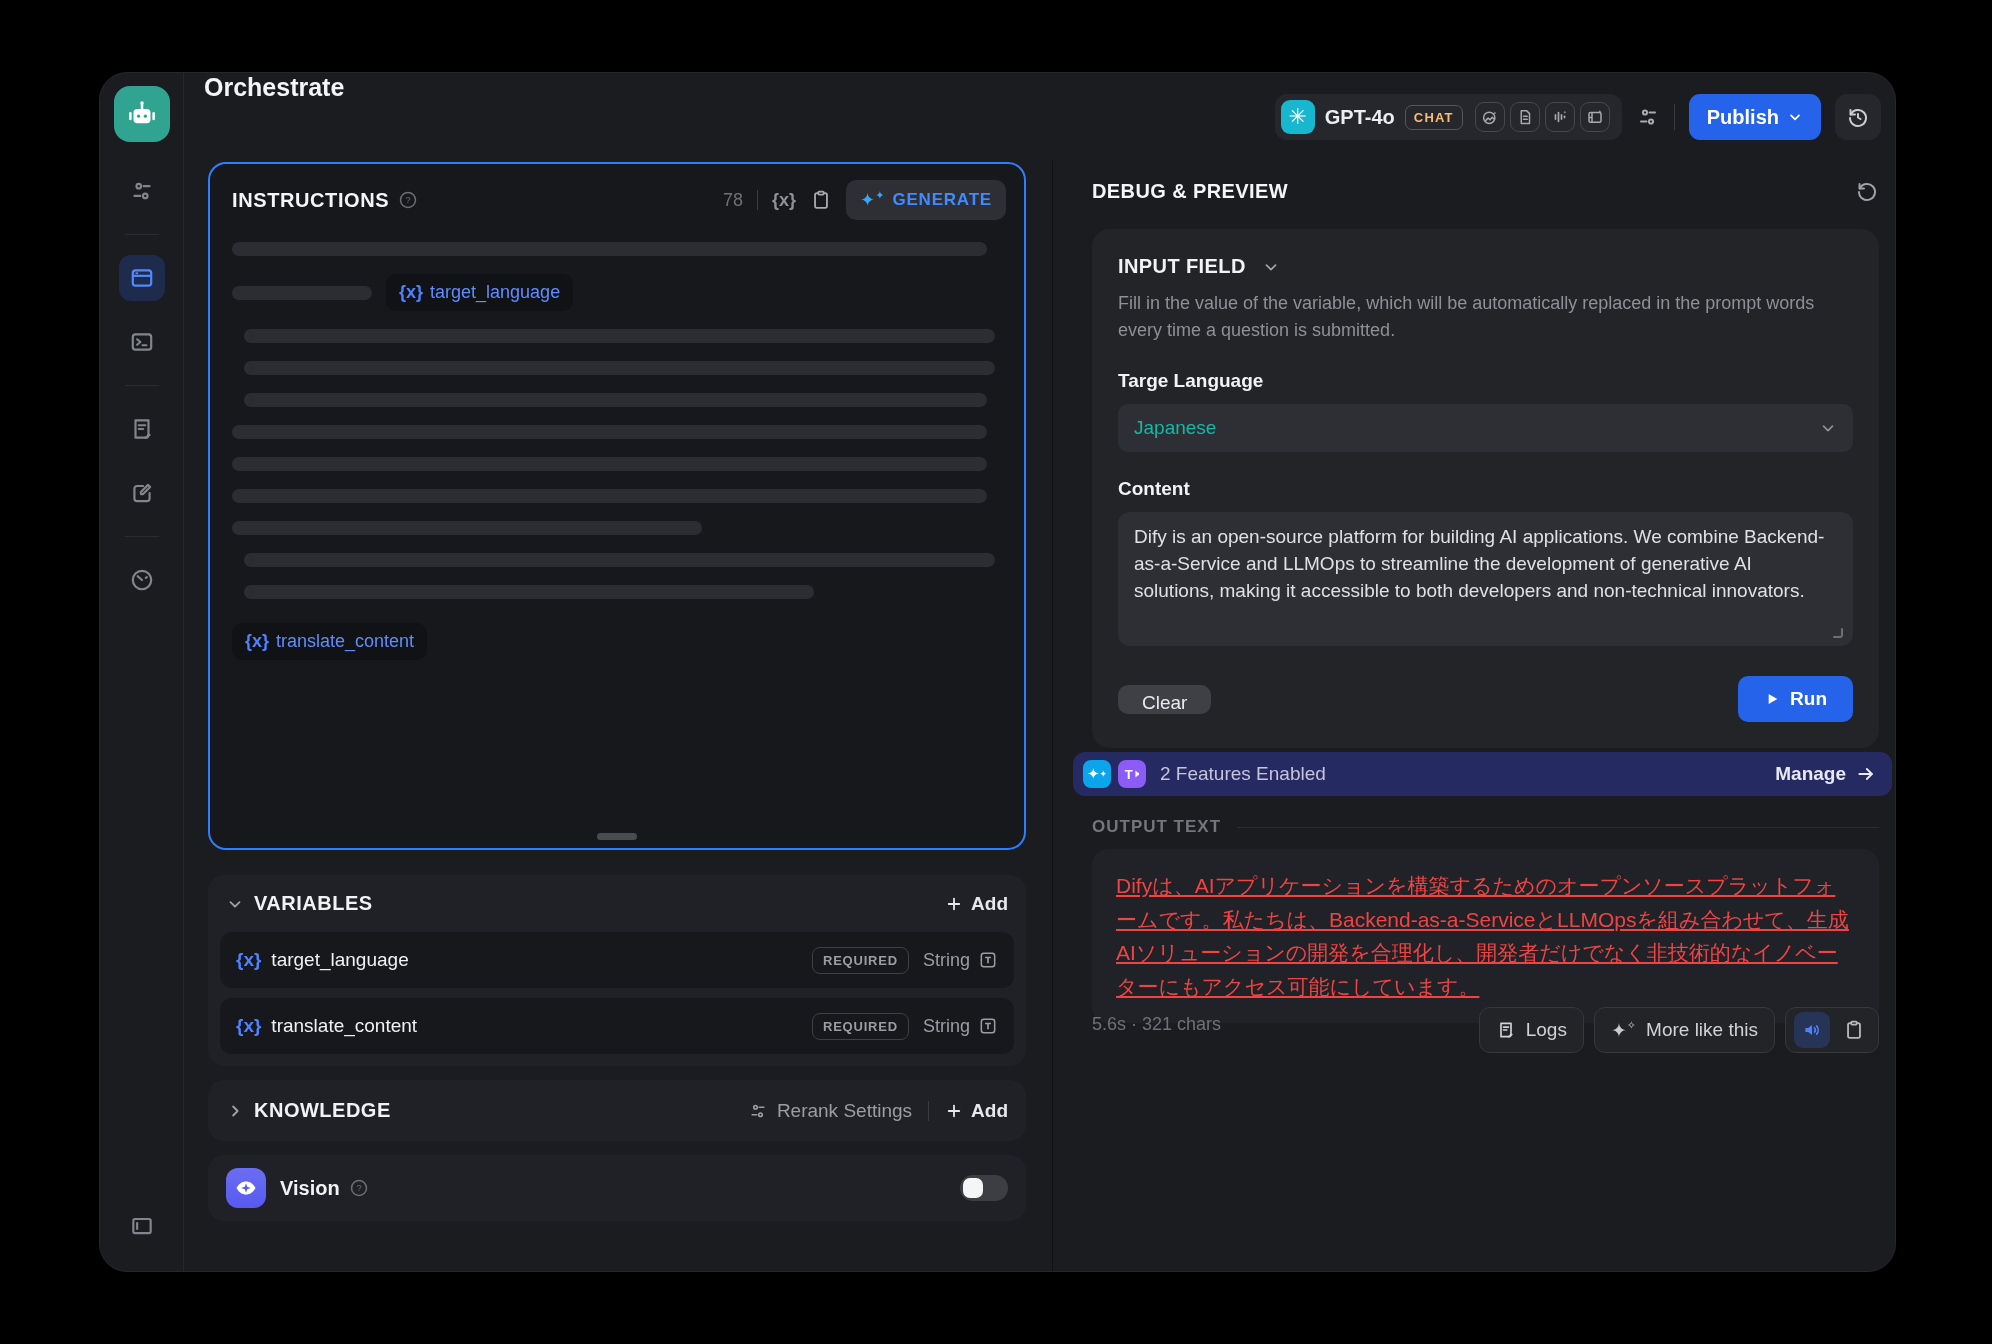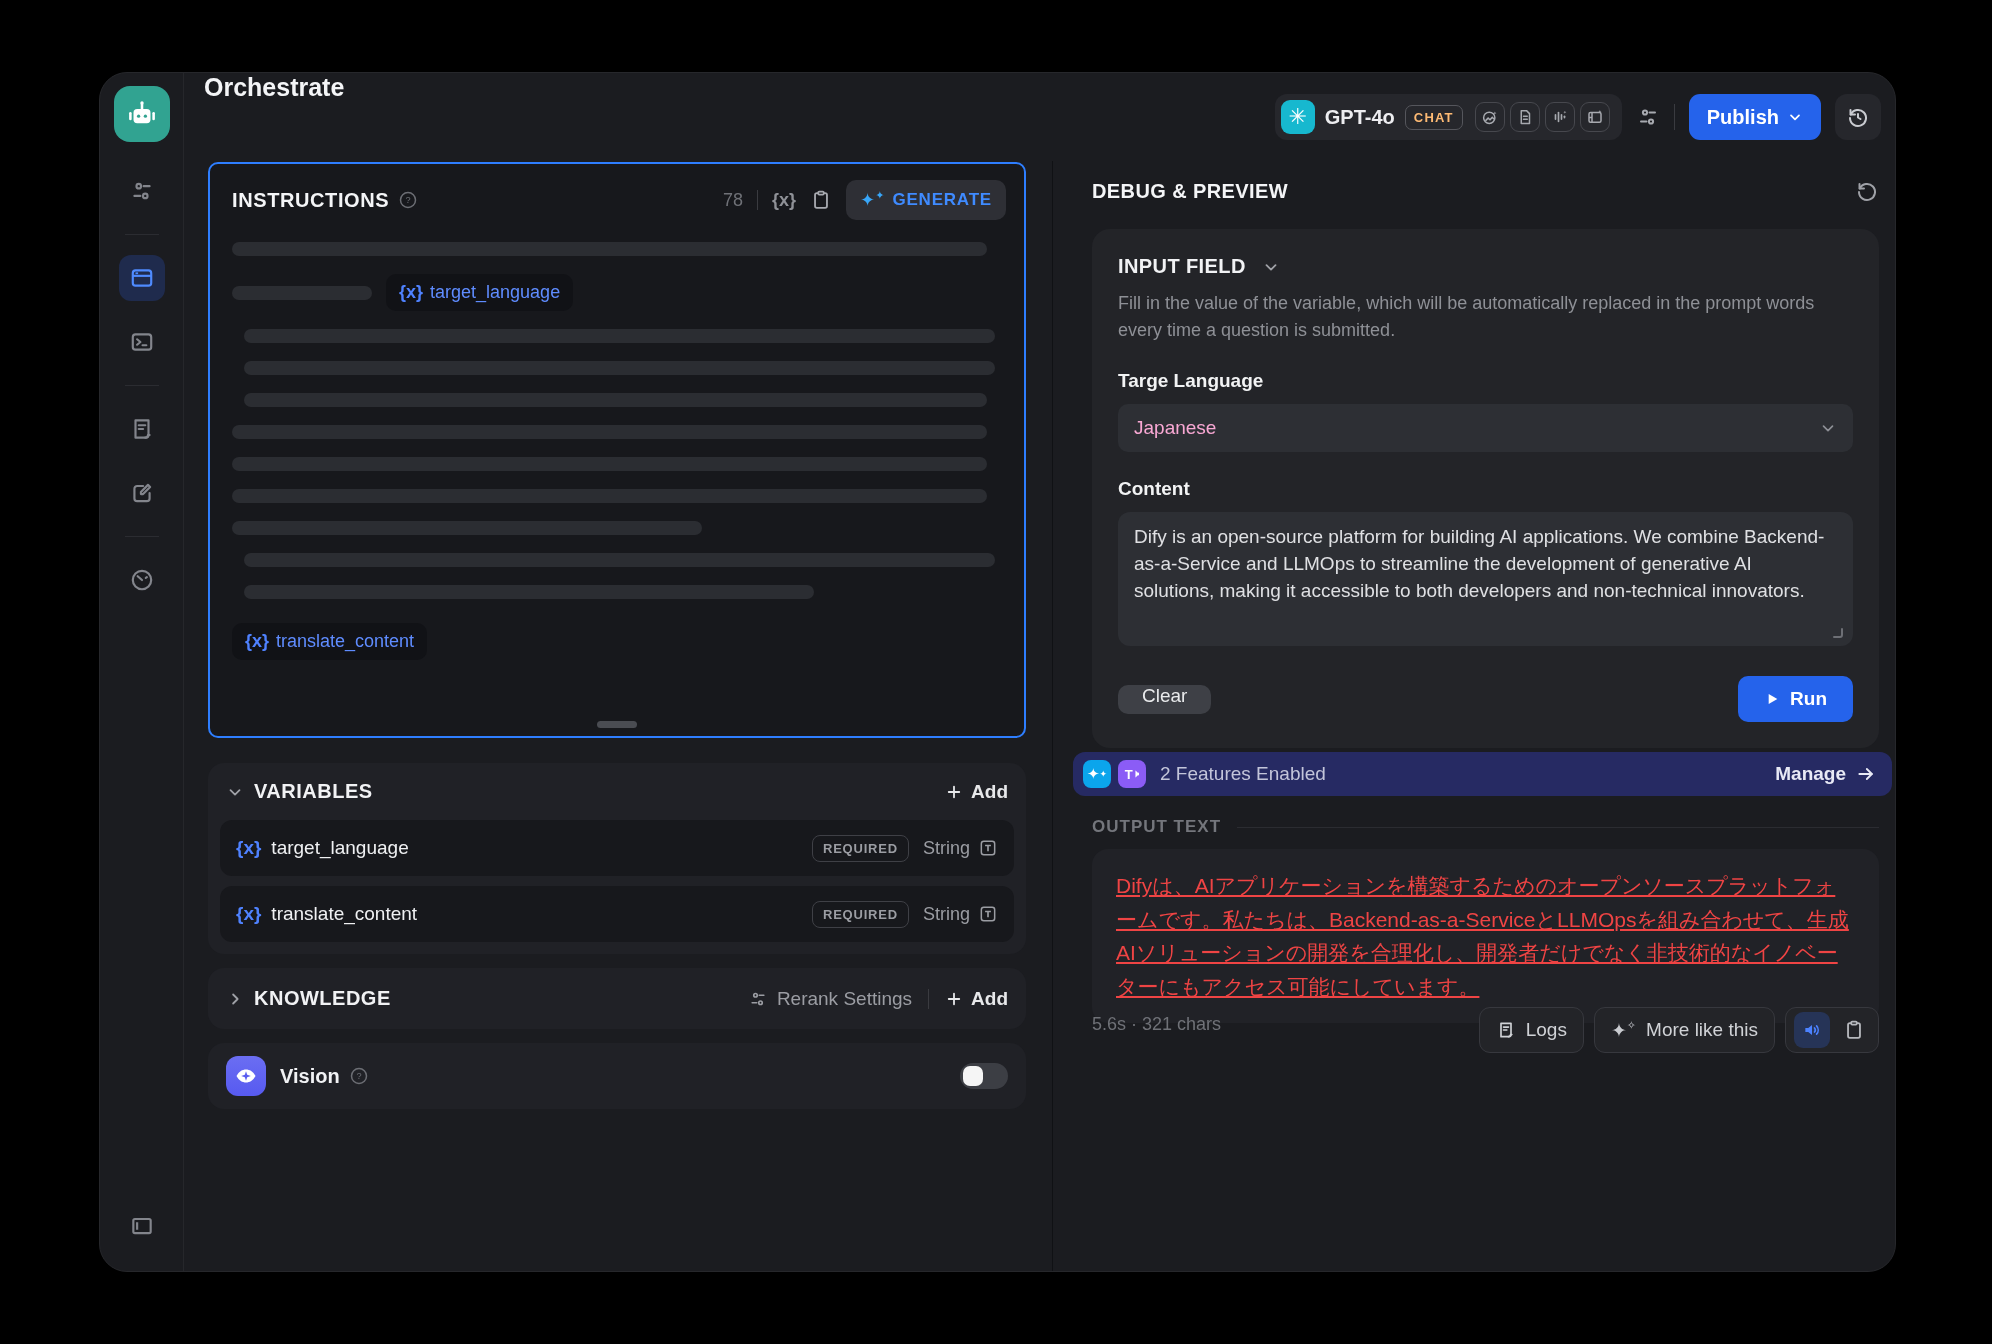--- a/index.html
+++ b/index.html
@@ -31,21 +31,21 @@
   .tb-icon { color:#a7a9af; display:flex; align-items:center; }
   .tb-div { width:1px; height:26px; background:#3a3b40; }
   .publish-btn { height:46px; padding:0 18px; background:#2563eb; color:#fff; border-radius:11px; font-size:20px; font-weight:600; display:flex; align-items:center; gap:8px; }
   .history-btn { width:46px; height:46px; background:#26272c; border-radius:12px; display:flex; align-items:center; justify-content:center; color:#c9cbd0; }
   
   .content { flex:1; display:flex; min-height:0; }
   .left-pane { width:868px; padding:1px 26px 0 24px; flex-shrink:0; }
   .pane-div { width:1px; background:#101114; }
   .right-pane { flex:1; padding:18px 16px 0 39px; min-width:0; }
   
-  .instructions { height:576px; border:2px solid #2e7eff; border-radius:10px; background:#17181c; position:relative; overflow:hidden; }
+  .instructions { height:688px; border:2px solid #2e7eff; border-radius:18px; background:#17181c; position:relative; overflow:hidden; }
   .ins-head { display:flex; align-items:center; padding:16px 18px 14px 22px; }
   .ins-title { font-size:20px; font-weight:700; letter-spacing:.6px; color:#f4f5f7; }
   .help-ic { color:#6c6e74; margin-left:9px; display:flex; }
   .ins-head-right { margin-left:auto; display:flex; align-items:center; gap:14px; }
   .char-count { font-size:18px; color:#6f7177; }
   .vdiv { width:1px; height:20px; background:#3a3b40; }
   .vx-ic { color:#8f9197; font-size:18px; font-weight:600; }
   .gen-btn { display:flex; align-items:center; gap:8px; background:#2e2f35; border-radius:10px; padding:9px 14px; }
   .gen-btn .spark { color:#38a6f8; font-size:18px; }
   .gen-btn .lbl { font-size:17px; font-weight:700; letter-spacing:.8px; color:#3f8bff; }
@@ -80,26 +80,26 @@
   
   .debug-head { display:flex; align-items:center; }
   .debug-title { font-size:20px; font-weight:700; letter-spacing:.4px; color:#f4f5f7; }
   .reset-btn { margin-left:auto; color:#9fa1a7; display:flex; }
   .input-card { margin-top:26px; background:#232428; border-radius:18px; padding:26px; }
   .if-head { display:flex; align-items:center; gap:16px; }
   .if-title { font-size:20px; font-weight:700; letter-spacing:.4px; color:#f1f2f4; }
   .if-desc { margin-top:12px; font-size:18px; line-height:1.5; color:#8e9096; }
   .field-label { margin-top:26px; font-size:19px; font-weight:700; color:#f2f3f4; }
   .select { margin-top:12px; height:48px; background:#2d2f34; border-radius:10px; display:flex; align-items:center; padding:0 16px; }
-  .select-value { font-size:19px; color:#f9a8d4; }
+  .select-value { font-size:19px; color:#14b8a6; }
   .select .chev { margin-left:auto; color:#8e9096; }
   .textarea { margin-top:12px; min-height:134px; background:#2d2f34; border-radius:12px; padding:12px 16px 8px; font-size:19px; line-height:1.42; color:#dfe0e3; position:relative; }
   .resize-grip { position:absolute; right:8px; bottom:6px; color:#6d6f75; }
   .btn-row { margin-top:30px; display:flex; align-items:center; }
-  .clear-btn { height:29px; padding:0 24px; background:#3e4046; border-radius:10px; font-size:19px; color:#e9eaec; display:flex; align-items:flex-start; }
+  .clear-btn { height:29px; padding:0 24px; background:#3e4046; border-radius:10px; font-size:19px; color:#e9eaec; display:flex; align-items:flex-end; }
   .run-btn { margin-left:auto; height:46px; padding:0 26px; background:#2563eb; border-radius:10px; font-size:19px; font-weight:600; color:#fff; display:flex; align-items:center; gap:10px; }
   .features-bar { position:relative; margin:4px -13px 0 -19px; height:44px; background:#262a63; border-radius:12px; display:flex; align-items:center; padding:0 16px 0 10px; }
   .feat-ics { display:flex; gap:7px; margin-right:14px; }
   .feat-ic { width:28px; height:28px; border-radius:8px; display:flex; align-items:center; justify-content:center; color:#fff; font-size:15px; }
   .feat-ic.cyan { background:#0ba5ec; }
   .feat-ic.purple { background:#8b5cf6; font-weight:700; font-size:13px; }
   .feat-text { font-size:19px; color:#c3c5da; }
   .manage-btn { margin-left:auto; display:flex; align-items:center; gap:10px; font-size:19px; font-weight:600; color:#e8e9f5; }
   .output-head { margin-top:21px; display:flex; align-items:center; gap:16px; }
   .output-title { font-size:17px; font-weight:600; letter-spacing:1px; color:#74767c; white-space:nowrap; }

